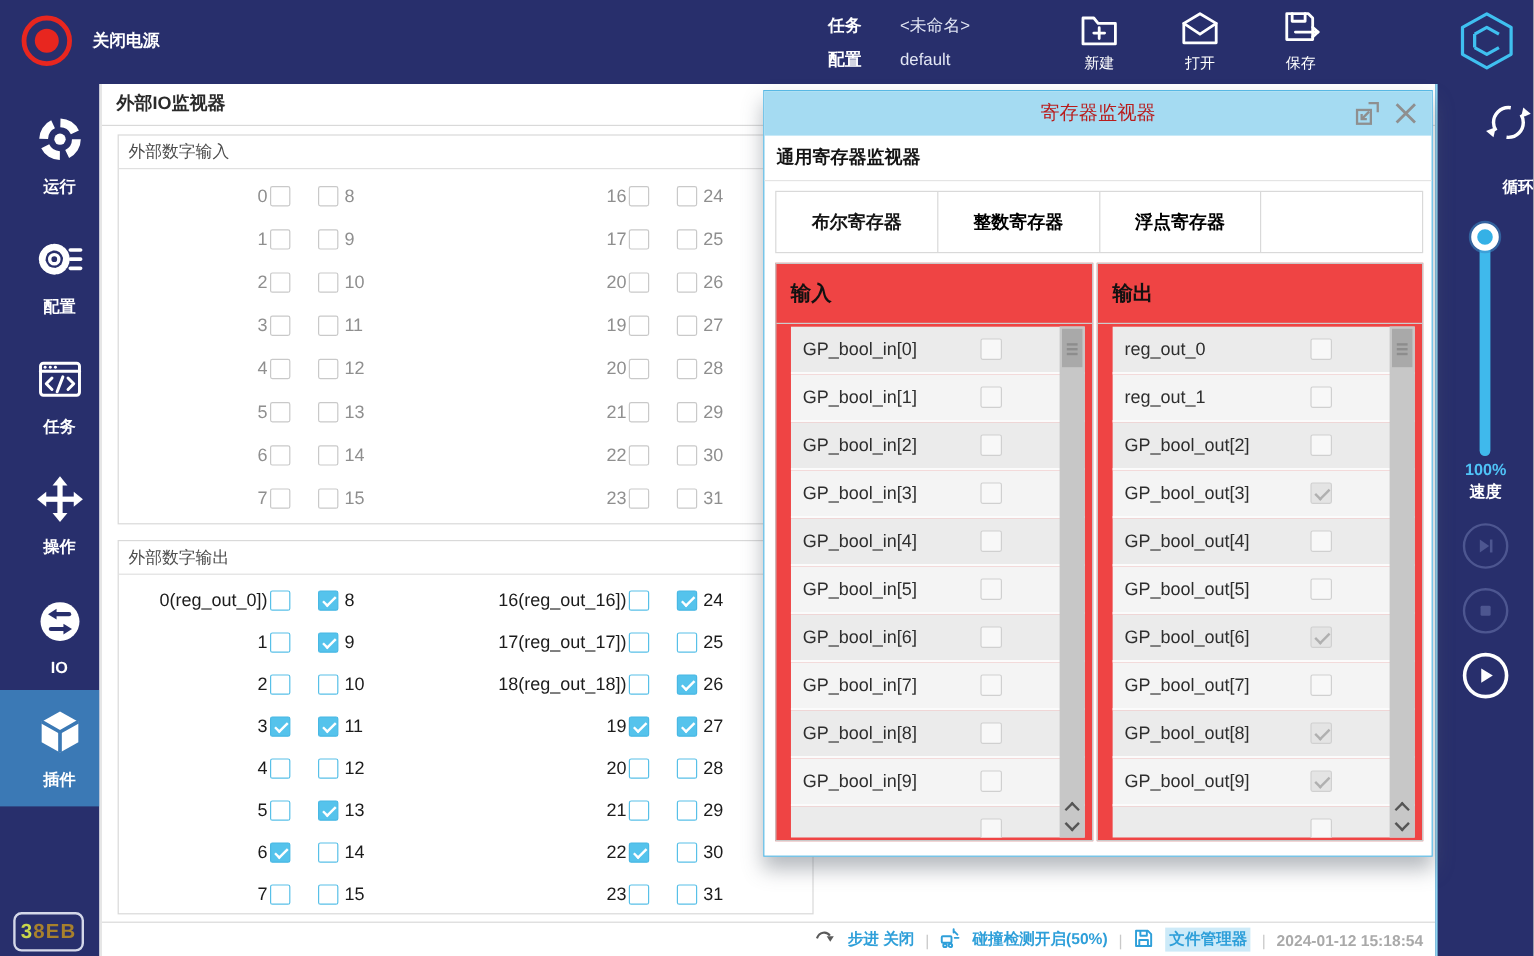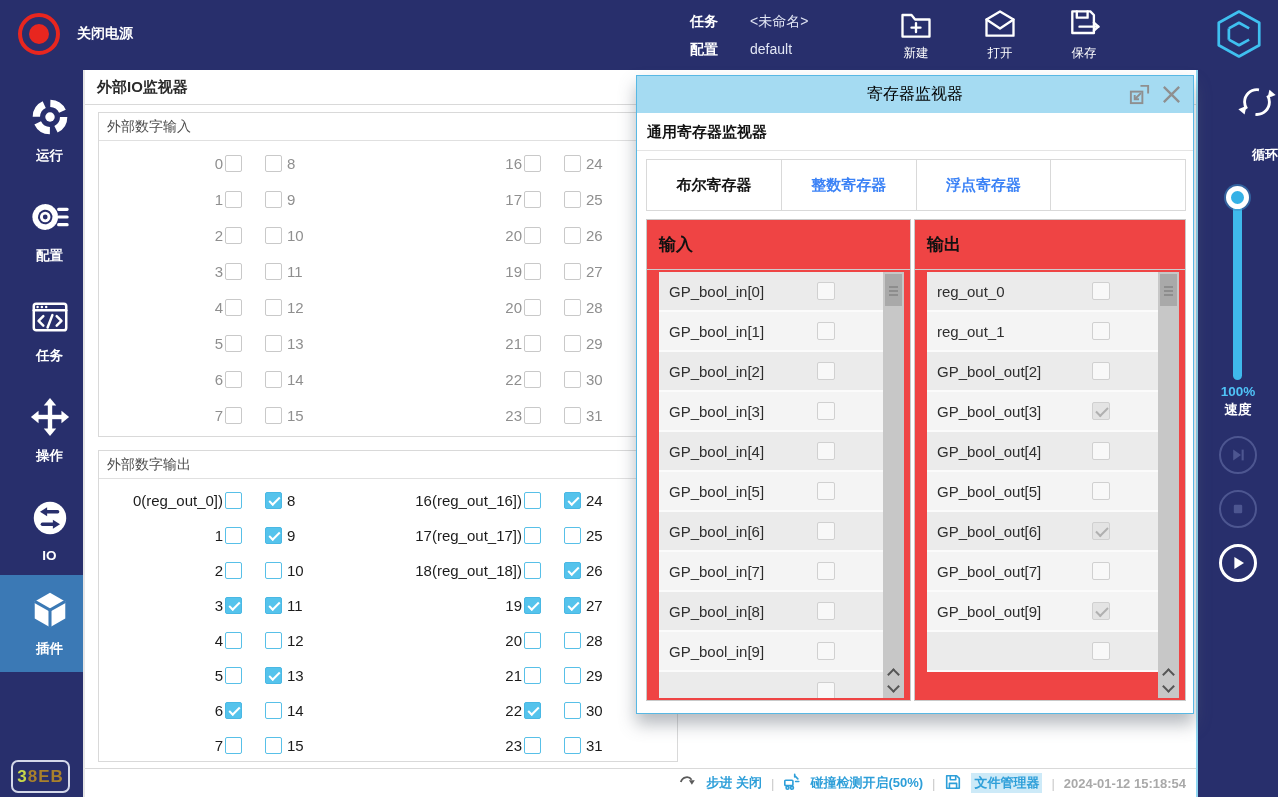--- a/index.html
+++ b/index.html
@@ -95,29 +95,29 @@
   .statusbar svg{flex:none;}
   .sb-blue{color:#2e9fd9;cursor:pointer;}
   .sb-sep{color:#c9c9c9;font-weight:normal;}
   .fm-chip{background:#cdeaf8;padding:1px 3px;}
   .sb-time{color:#a9a9a9;}
 
   
   .modal{position:absolute;left:636px;top:75px;width:558px;height:639px;background:#fff;
          border:1px solid #58b8e4;box-shadow:0 10px 16px rgba(90,100,110,.45);}
   .modal-header{height:37px;background:#a5dbf2;display:flex;align-items:center;position:relative;}
-  .modal-title{flex:1;text-align:center;font-size:16px;color:#000000;}
+  .modal-title{flex:1;text-align:center;font-size:16px;color:#b91c1c;}
   .modal-popout{position:absolute;right:42px;top:7px;cursor:pointer;}
   .modal-close{position:absolute;right:10px;top:7px;cursor:pointer;}
   .modal-sub{height:38px;line-height:38px;padding-left:10px;font-weight:bold;font-size:15px;
              color:#141414;border-bottom:1px solid #e4e4e4;}
   .reg-tabs{position:absolute;left:9px;top:83px;width:540px;height:52px;display:flex;
             border:1px solid #d9d9d9;}
   .reg-tab{flex:1;border-right:1px solid #d9d9d9;display:flex;align-items:center;justify-content:center;
-           font-size:15px;font-weight:bold;color:#3b82f6;cursor:pointer;}
+           font-size:15px;font-weight:bold;color:#000000;cursor:pointer;}
   .reg-tab:last-child{border-right:none;}
   .reg-tab.active{color:#141414;}
   .reg-panel{position:absolute;top:143px;height:482px;border:1px solid #c9c9c9;background:#ef4444;}
   .reg-panel.in{left:9px;width:265px;}
   .reg-panel.out{left:277px;width:272px;}
   .reg-panel-title{height:50px;display:flex;align-items:center;padding-left:12px;font-size:17px;
                    font-weight:bold;color:#111;border-bottom:1px solid #ccc;}
   .reg-list{position:absolute;left:12px;right:6px;top:52px;bottom:2px;overflow:hidden;}
   .reg-row{height:40px;border-bottom:2px solid #fbfbfb;display:flex;align-items:center;padding-left:10px;}
   .reg-row.even{background:#ebebeb;}
@@ -637,20 +637,24 @@
     <span class="reg-cb"></span>
   </div>
           <div class="reg-row even">
     <span class="reg-row-label">GP_bool_out[6]</span>
     <span class="reg-cb checked"></span>
   </div>
           <div class="reg-row odd">
     <span class="reg-row-label">GP_bool_out[7]</span>
     <span class="reg-cb"></span>
   </div>
+          <div class="reg-row even">
+    <span class="reg-row-label">GP_bool_out[8]</span>
+    <span class="reg-cb checked"></span>
+  </div>
           <div class="reg-row odd">
     <span class="reg-row-label">GP_bool_out[9]</span>
     <span class="reg-cb checked"></span>
   </div>
           <div class="reg-row even">
     <span class="reg-row-label"></span>
     <span class="reg-cb"></span>
   </div>
         </div>
       <div class="reg-scroll">

